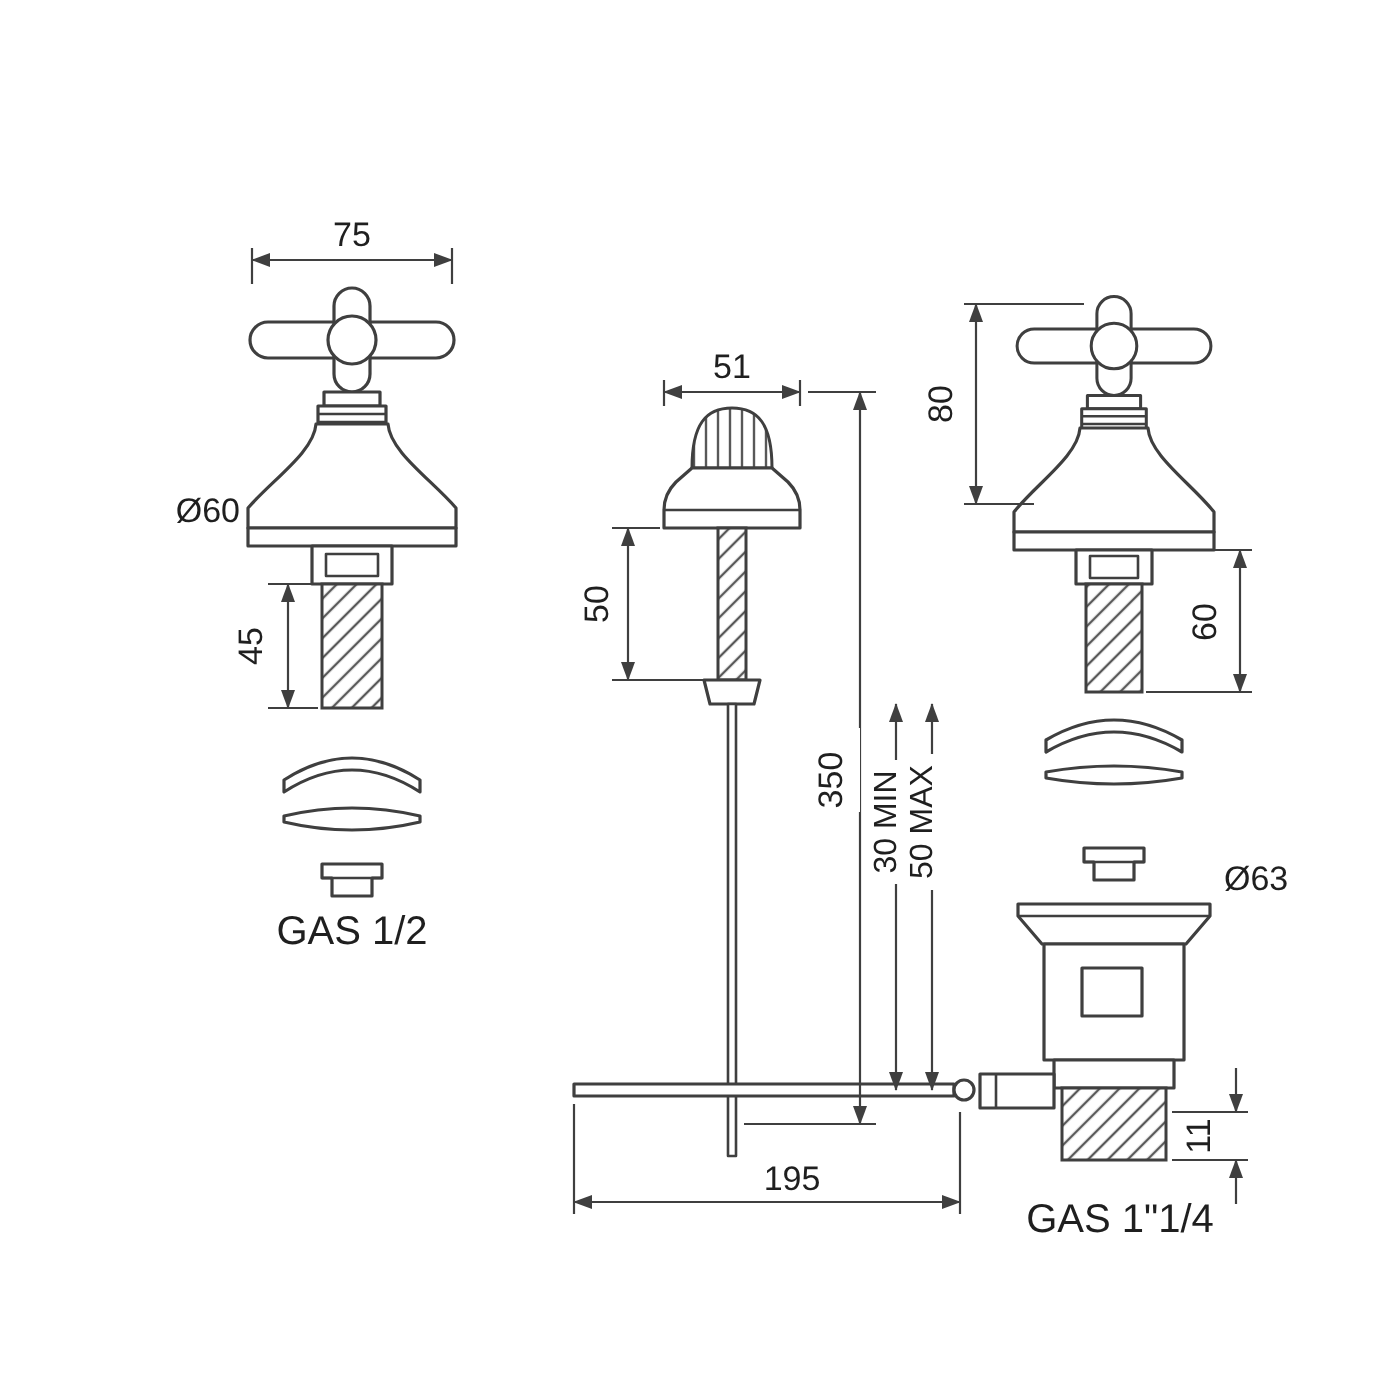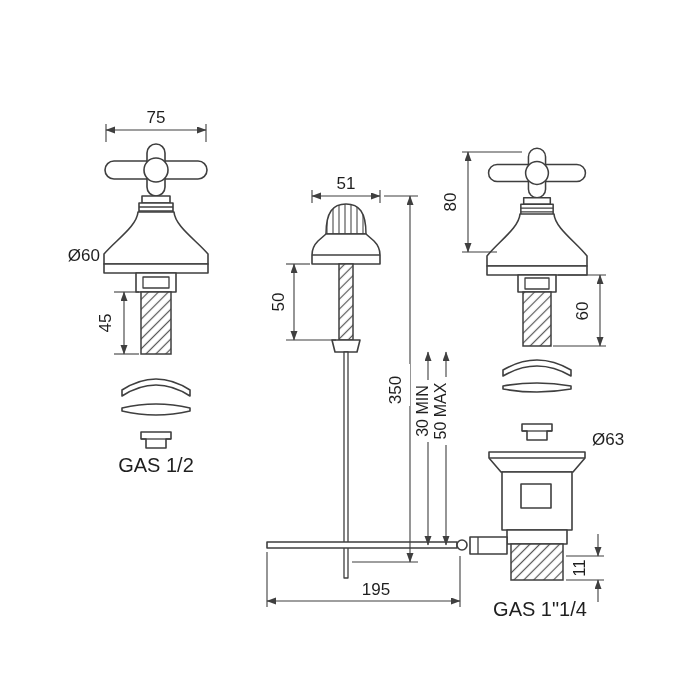--- a/index.html
+++ b/index.html
@@ -1,17 +1,17 @@
 <!DOCTYPE html>
 <html style="--bg: #ffffff; --line: #3f3f3f; --ink: #1f1f1f;"><head>
 <meta charset="utf-8">
 <style>
   :root { --bg:#ffffff; --line:#3f3f3f; --ink:#1f1f1f; }
   html,body { margin:0; padding:0; background:var(--bg); }
-  .stage { width:556px; height:700px; position:relative; background:var(--bg); }
+  .stage { width:556px; height:700px; position:relative; background:var(--bg);margin-left:20px; }
   svg { display:block; }
   svg text { font-family:"Liberation Sans","DejaVu Sans",sans-serif; fill:var(--ink); }
   .part   { fill:#ffffff; stroke:var(--line); stroke-width:1.6; stroke-linejoin:round; }
   .thin   { fill:#ffffff; stroke:var(--line); stroke-width:1.3; stroke-linejoin:round; }
   .threadrect { stroke:var(--line); stroke-width:1.5; }
   .dim    { stroke:var(--line); stroke-width:1.1; fill:none; }
   .hl     { stroke:#585858; stroke-width:1.2; }
   .mask   { fill:#ffffff; stroke:none; }
   .dimtxt { font-size:17px; }
   .midtxt { font-size:16px; }

